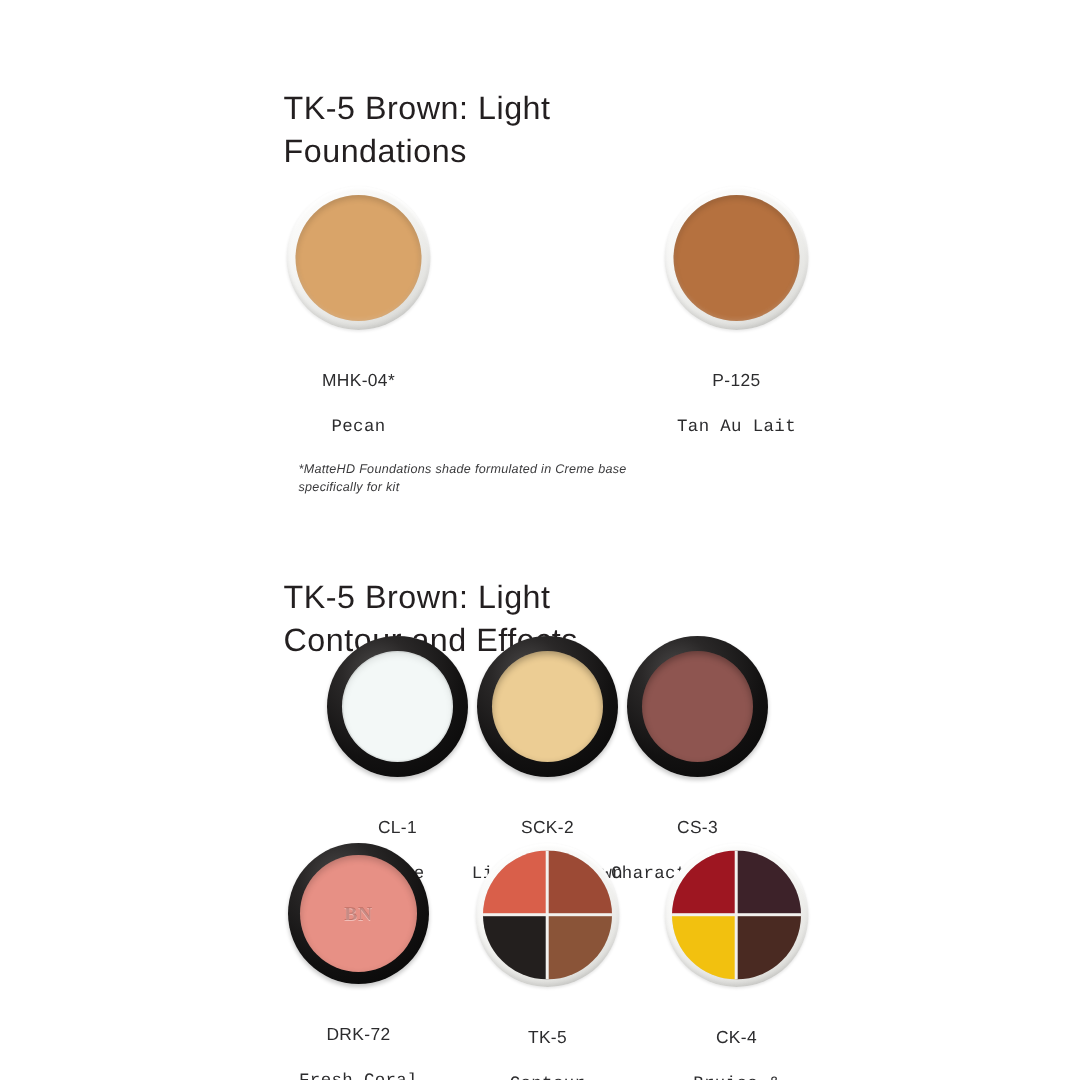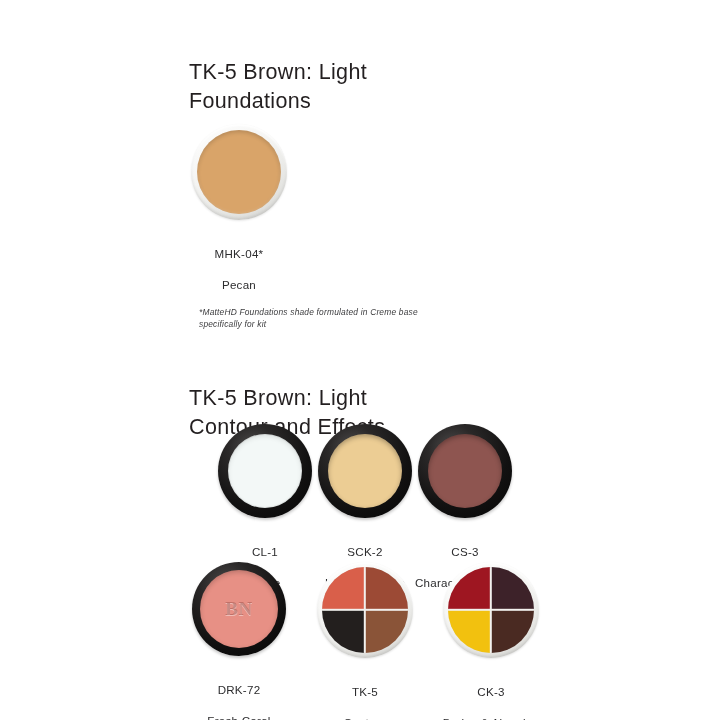--- a/index.html
+++ b/index.html
@@ -130,21 +130,21 @@
     width: 100%;
     height: 100%;
     border-radius: 50%;
     display: flex;
     align-items: center;
     justify-content: center;
     box-shadow: inset 0 2px 5px rgba(0,0,0,0.20);
   }
   .emboss {
     font-family: "Liberation Serif", serif;
-    font-size: 19px;
+    font-size: 13px;
     font-weight: 700;
     letter-spacing: 0.5px;
     color: rgba(140, 70, 62, 0.42);
     text-shadow: 0 1px 0 rgba(255,255,255,0.42);
     user-select: none;
   }
 
   
   .pot-wheel {
     width: 96px;
@@ -192,21 +192,21 @@
   .caption {
     margin-top: 11px;
     text-align: center;
     font-size: 11.6px;
     line-height: 15.2px;
     letter-spacing: 0.25px;
     color: #2c2c2e;
     white-space: pre-line;
   }
   .caption .code { display: block; }
-  .caption .name { display: block; white-space: nowrap; }
+  .caption .name { display: block; white-space: nowrap; font-family: Liberation Mono, monospace; }
   #row-wheels .caption .name { white-space: pre-line; }
 </style>
 </head>
 <body>
 
 <div class="page">
 
   <h1 class="section-title" id="title-foundations">TK-5 Brown: Light
 Foundations</h1>
 
@@ -215,20 +215,29 @@
     <div class="product">
       <div class="pot pot-foundation">
         <div class="pan" style="background:#d9a469"></div>
       </div>
       <div class="caption">
         <span class="code">MHK-04*</span>
         <span class="name">Pecan</span>
       </div>
     </div>
 
+    <div class="product">
+      <div class="pot pot-foundation">
+        <div class="pan" style="background:#b5713f"></div>
+      </div>
+      <div class="caption">
+        <span class="code">P-125</span>
+        <span class="name">Tan Au Lait</span>
+      </div>
+    </div>
 
 
   </div>
 
   <p class="footnote">*MatteHD Foundations shade formulated in Creme base
 specifically for kit</p>
 
   <h1 class="section-title" id="title-contour">TK-5 Brown: Light
 Contour and Effects</h1>
 
@@ -303,21 +312,21 @@
         <div class="wheel">
           <div class="quad tl" style="background:#9e1621"></div>
           <div class="quad tr" style="background:#3d2229"></div>
           <div class="quad bl" style="background:#f2c10f"></div>
           <div class="quad br" style="background:#4a2a22"></div>
           <div class="cross-v"></div>
           <div class="cross-h"></div>
         </div>
       </div>
       <div class="caption">
-        <span class="code">CK-3</span>
+        <span class="code">CK-4</span>
         <span class="name">Bruise &amp; Abrasion
 Wheel</span>
       </div>
     </div>
 
   </div>
 
 </div>
 
 </body></html>

